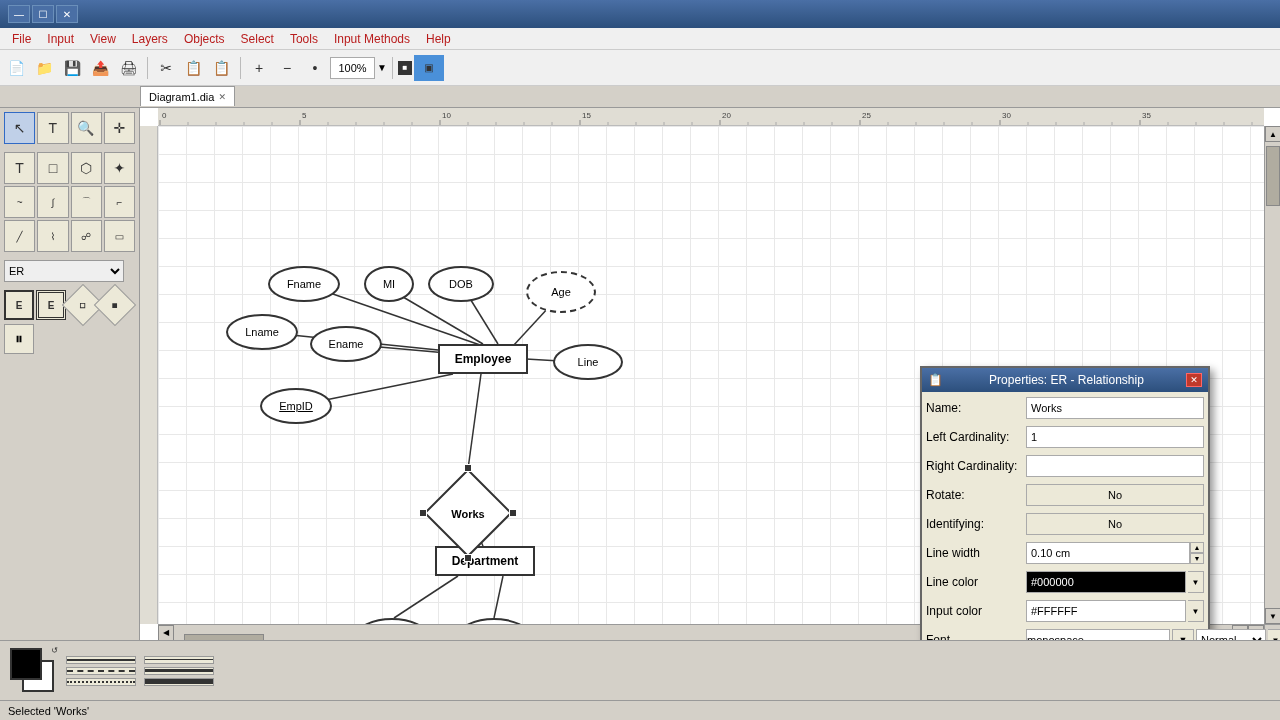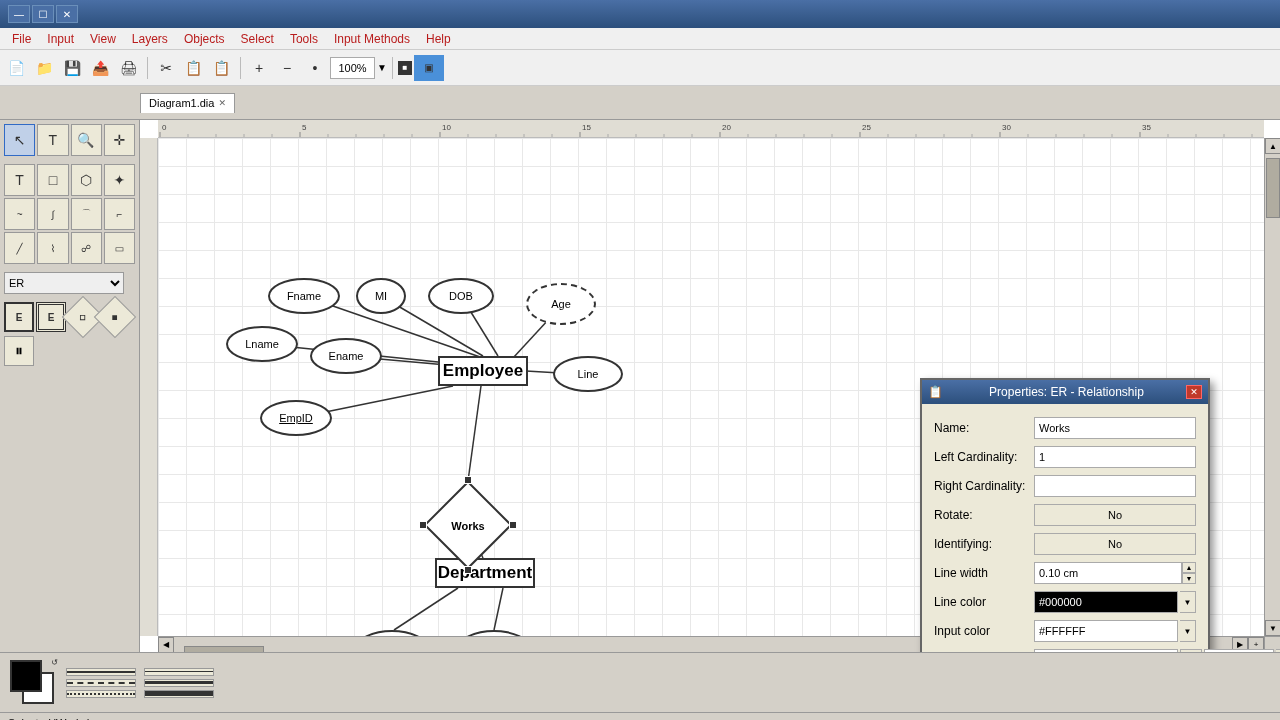--- a/index.html
+++ b/index.html
@@ -94,24 +94,24 @@
     }
 
     
     #main {
       display: flex;
       height: calc(720px - 28px - 22px - 36px - 30px - 20px);
     }
 
     
     #tab-bar {
-      height: 34px;
+      height: 22px;
       background: #d4d0c8;
       display: flex;
-      align-items: center;
+      align-items: flex-start;
       padding-left: 140px;
       border-bottom: 1px solid #999;
     }
     .tab {
       height: 20px;
       background: #ece9d8;
       border: 1px solid #999;
       border-bottom: none;
       padding: 0 8px;
       font-size: 11px;
@@ -216,21 +216,21 @@
       background-size: 28px 28px;
     }
 
     
     .er-entity {
       position: absolute;
       background: white;
       border: 2px solid #333;
       padding: 6px 12px;
       text-align: right;
-      font-size: 17px;
+      font-size: 12px;
       font-weight: bold;
     }
     .er-attribute {
       position: absolute;
       border: 2px solid #333;
       border-radius: 50%;
       background: white;
       display: flex; align-items: center; justify-content: center;
       font-size: 11px;
       text-align: center;
@@ -306,21 +306,21 @@
     .dialog-close-btn {
       width: 16px; height: 14px;
       background: #c0392b;
       border: 1px solid #ff6666;
       color: white;
       font-size: 9px;
       cursor: pointer;
       display: flex; align-items: center; justify-content: center;
     }
     .dialog-body {
-      padding: 12px;
+      padding: 4px;
     }
     .prop-row {
       display: flex;
       align-items: center;
       margin-bottom: 5px;
       min-height: 24px;
     }
     .prop-label {
       width: 100px;
       font-size: 12px;
@@ -611,21 +611,21 @@
       </svg>
 
       <div class="er-entity" style="left:280px;top:218px;width:90px;height:30px;display:flex;align-items:center;justify-content:center;">
         Employee
       </div>
       <div class="er-entity" style="left:277px;top:420px;width:100px;height:30px;display:flex;align-items:center;justify-content:center;">
         Department
       </div>
 
       <div class="er-attribute" style="left:110px;top:140px;width:72px;height:36px;">Fname</div>
-      <div class="er-attribute" style="left:198px;top:140px;width:50px;height:36px;">MI</div>
+      <div class="er-attribute" style="left:206px;top:140px;width:50px;height:36px;">MI</div>
       <div class="er-attribute" style="left:270px;top:140px;width:66px;height:36px;">DOB</div>
       <div class="er-attribute derived" style="left:368px;top:145px;width:70px;height:42px;">Age</div>
       <div class="er-attribute" style="left:395px;top:218px;width:70px;height:36px;">Line</div>
       <div class="er-attribute" style="left:68px;top:188px;width:72px;height:36px;">Lname</div>
       <div class="er-attribute" style="left:152px;top:200px;width:72px;height:36px;">Ename</div>
       <div class="er-attribute key" style="left:102px;top:262px;width:72px;height:36px;text-decoration:underline;">EmpID</div>
       <div class="er-attribute key" style="left:198px;top:492px;width:72px;height:36px;text-decoration:underline;">DeptID</div>
       <div class="er-attribute" style="left:300px;top:492px;width:72px;height:36px;">Dname</div>
 
       <div style="position:absolute;left:265px;top:342px;width:90px;height:90px;">

